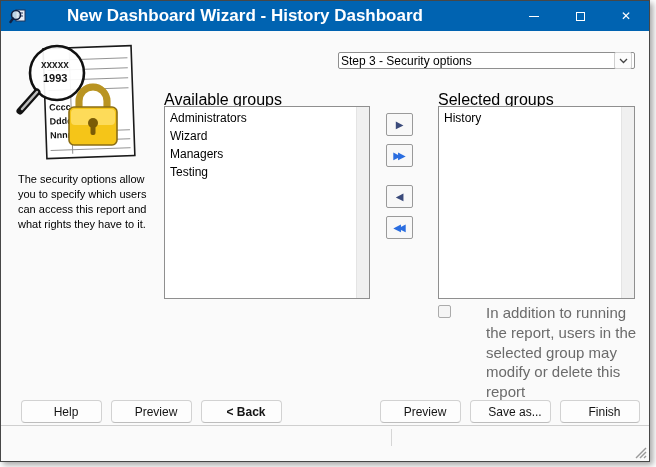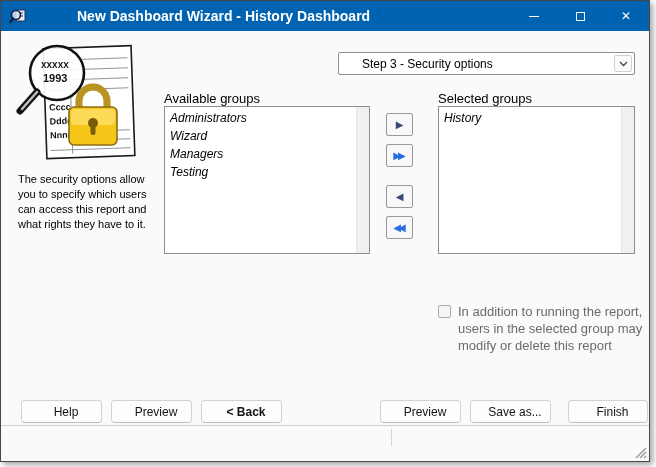--- a/index.html
+++ b/index.html
@@ -11,56 +11,56 @@
     background:#fafafa; border:1px solid #474747;
     box-shadow:3px 3px 6px rgba(0,0,0,.35);
   }
 
   
   .titlebar {
     position:absolute; left:0; top:0; right:0; height:30px;
     background:#0063b1; display:flex; align-items:center; color:#fff;
   }
   .app-icon { width:18px; height:18px; margin-left:8px; flex:none; }
-  .title-text { font-size:14px; font-weight:bold; margin-left:24px; white-space:nowrap;padding-left:26px; }
+  .title-text { font-size:17px; font-weight:bold; margin-left:14px; white-space:nowrap;padding-left:26px; }
   .win-controls { margin-left:auto; display:flex; height:100%; }
   .win-btn { width:46px; height:100%; display:flex; align-items:center; justify-content:center; color:#fff; cursor:default; }
   .glyph-min { display:block; width:10px; border-top:1px solid #fff; }
   .glyph-max { display:block; width:9px; height:9px; border:1px solid #fff; }
   .glyph-close { font-size:12px; line-height:1; }
 
   
   .combo {
-    position:absolute; left:337px; top:51px; width:297px; height:23px;
+    position:absolute; left:337px; top:51px; width:297px; height:17px;
     background:#fff; border:1px solid #8f8f8f; border-radius:2px;
-    display:flex; align-items:center; font-size:12px; color:#000; padding-left:23px;
+    display:flex; align-items:center; font-size:12px; color:#000; padding-left:2px;
   }
   .combo-chevron {
     margin-left:auto; width:18px; height:17px; margin-right:2px;
     border:1px solid #d0d0d0; border-radius:2px;
     display:flex; align-items:center; justify-content:center; background:#fcfcfc;
   }
 
   
   .illustration { position:absolute; left:12px; top:42px; width:140px; height:126px; }
   .illustration svg { width:100%; height:100%; }
   .illu-text { font-family:"Liberation Sans", sans-serif; }
   .description {
     position:absolute; left:17px; top:171px; width:139px;
     font-size:11px; color:#000; line-height:1.35;
   }
 
   
-  .group-label { position:absolute; font-size:13px; color:#000; }
+  .group-label { position:absolute; font-size:16px; color:#000; }
   .lbl-available { left:163px; top:90px; }
   .lbl-selected  { left:437px; top:90px;text-align:center; }
 
   .listbox {
-    position:absolute; top:105px; height:148px; background:#fff;
-    border:1px solid #8f8f8f; display:flex;font-style:italic;
+    position:absolute; top:105px; height:193px; background:#fff;
+    border:1px solid #8f8f8f; display:flex;
   }
   .list-available { left:163px; width:206px; }
   .list-selected  { left:437px; width:197px; }
   .list-items { flex:1; padding-top:2px; overflow:hidden; }
   .list-item { font-size:12px; color:#000; padding:1px 5px; line-height:16px; white-space:nowrap; }
   .list-scrollbar { width:13px; background:#f0f0f0; border-left:1px solid #e4e4e4; flex:none; }
 
   
   .xfer {
     position:absolute; left:385px; width:27px; height:23px;
@@ -72,35 +72,35 @@
   .xfer-all-right { top:143px; color:#2a6de0; letter-spacing:-3px; padding-right:3px; }
   .xfer-left      { top:184px; color:#3a4a7a; }
   .xfer-all-left  { top:215px; color:#2a6de0; letter-spacing:-3px; padding-right:3px; }
 
   
   .checkbox-row { position:absolute; left:437px; top:302px; width:208px; display:flex; }
   .checkbox-box {
     flex:none; width:13px; height:13px; margin-top:2px; margin-right:7px;
     background:#f5f5f5; border:1px solid #ababab; border-radius:2px;
   }
-  .checkbox-label { font-size:13px; color:#6b6b6b; line-height:1.32; }
+  .checkbox-label { font-size:15px; color:#6b6b6b; line-height:1.32;margin-left:28px; }
 
   
   .btn {
     position:absolute; top:399px; width:81px; height:23px;
     background:#fdfdfd; border:1px solid #d2d2d2; border-bottom-color:#bdbdbd;
     border-radius:4px; font-size:12px; color:#141414;
     display:flex; align-items:center; justify-content:center; cursor:default;padding-left:9px;
   }
   .btn-help    { left:20px; }
   .btn-cancel  { left:110px; }
   .btn-back    { left:200px;font-weight:bold; }
   .btn-preview { left:379px; }
   .btn-saveas  { left:469px; }
-  .btn-finish  { left:559px; width:80px;margin-left:8px; }
+  .btn-finish  { left:559px; width:80px; }
 
   
   .statusbar {
     position:absolute; left:0; right:0; bottom:0; height:36px;
     background:#fafafa; border-top:1px solid #cfcfcf;
   }
   .status-sep { position:absolute; left:390px; top:3px; height:17px; width:1px; background:#d6d6d6; }
   .resize-grip { position:absolute; right:2px; bottom:2px; width:13px; height:13px; }
 </style>
 </head>

